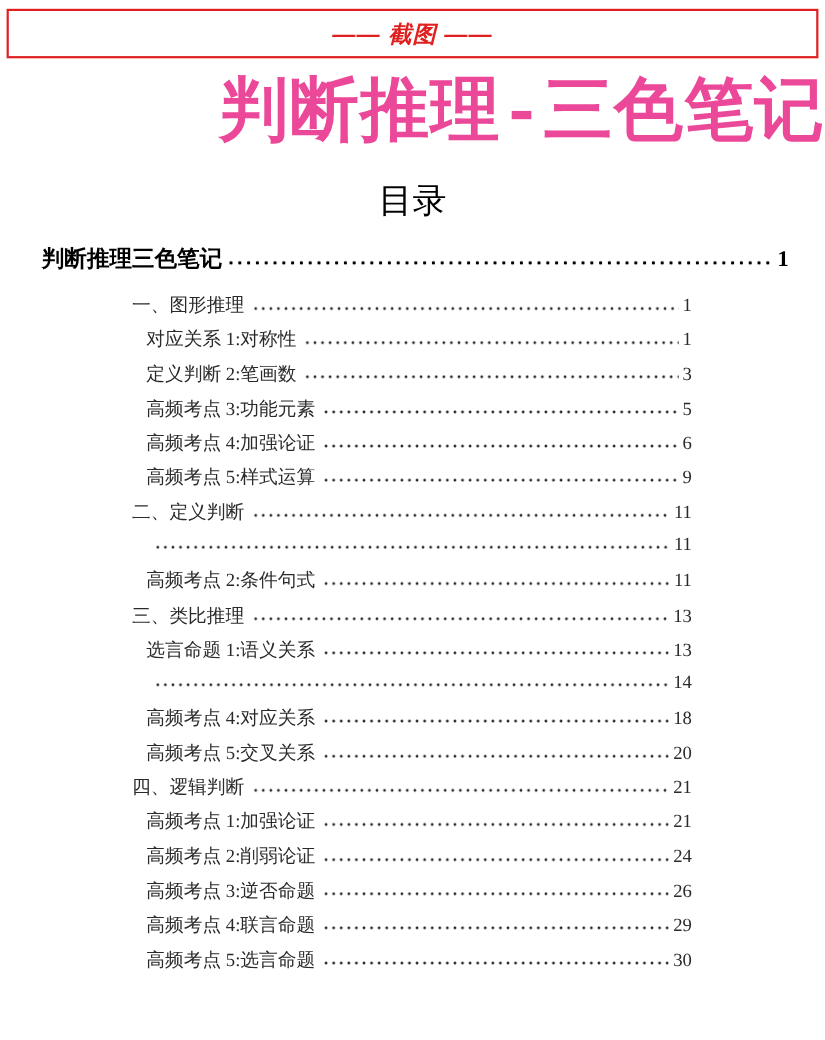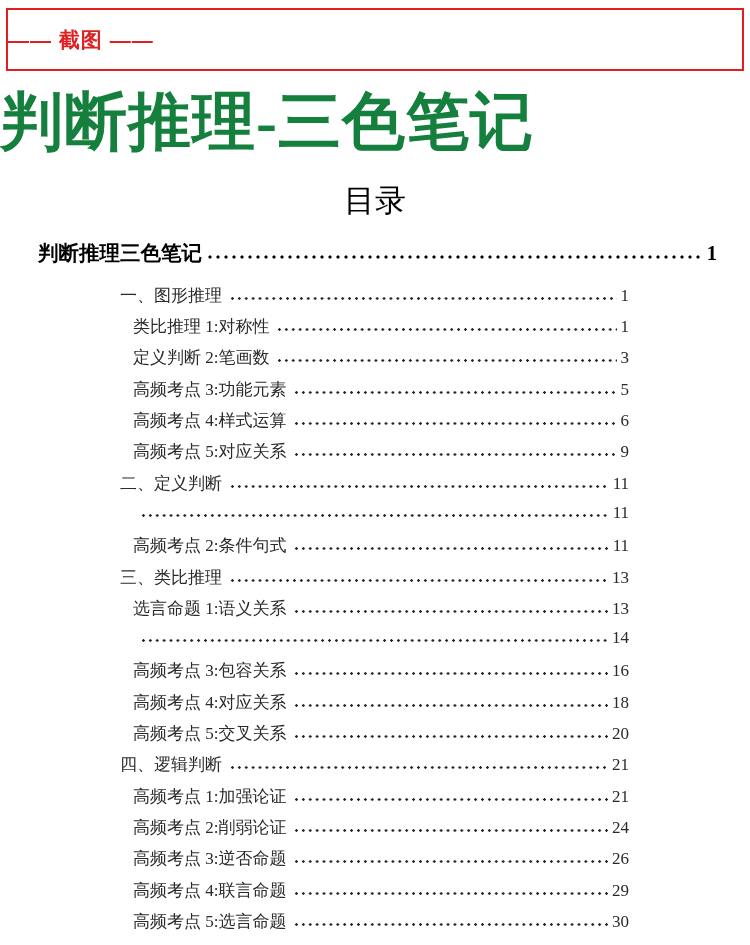--- a/index.html
+++ b/index.html
@@ -8,41 +8,41 @@
   body {
     width: 750px; height: 945px; overflow: hidden;
     background: #ffffff;
     font-family: "Liberation Serif", "DejaVu Serif", serif;
     color: var(--ink);
   }
 
   
   .banner {
     margin: 8px 6px 0 6px;
-    height: 63px;
+    height: 45px;
     border: 2px solid var(--accent);
-    display: flex; align-items: center; justify-content: flex-start;
+    display: flex; align-items: center; justify-content: center; font-style: italic;
   }
   .banner-label {
     color: var(--accent);
     font-family: "Liberation Sans", "DejaVu Sans", sans-serif;
     font-weight: 700;
     font-size: 21px;
     letter-spacing: 1px;
   }
 
   
   .page-title {
     margin: 14px 0 0 0;
-    text-align: left;
-    font-family: Liberation Serif, serif;
+    text-align: right;
+    font-family: Liberation Mono, monospace;
     font-weight: 700;
     font-size: 63px;
     line-height: 1.2;
-    color: #15803d;
+    color: #ec4899;
     letter-spacing: 1px;
   }
 
   
   .toc-heading {
     margin: 20px 0 0 0;
     text-align: center;
     font-family: "Liberation Sans", "DejaVu Sans", sans-serif;
     font-weight: 400;
     font-size: 31px;
@@ -116,41 +116,41 @@
     <span class="leader"></span>
     <span class="pg">1</span>
   </div>
   <div class="toc-entries">
       <div class="row l1">
         <span class="lbl">一、图形推理</span>
         <span class="leader"></span>
         <span class="pg">1</span>
       </div>
       <div class="row l2">
-        <span class="lbl">类比推理 1:对称性</span>
+        <span class="lbl">对应关系 1:对称性</span>
         <span class="leader"></span>
         <span class="pg">1</span>
       </div>
       <div class="row l2">
         <span class="lbl">定义判断 2:笔画数</span>
         <span class="leader"></span>
         <span class="pg">3</span>
       </div>
       <div class="row l2">
         <span class="lbl">高频考点 3:功能元素</span>
         <span class="leader"></span>
         <span class="pg">5</span>
       </div>
       <div class="row l2">
-        <span class="lbl">高频考点 4:样式运算</span>
+        <span class="lbl">高频考点 4:加强论证</span>
         <span class="leader"></span>
         <span class="pg">6</span>
       </div>
       <div class="row l2">
-        <span class="lbl">高频考点 5:对应关系</span>
+        <span class="lbl">高频考点 5:样式运算</span>
         <span class="leader"></span>
         <span class="pg">9</span>
       </div>
       <div class="row l1">
         <span class="lbl">二、定义判断</span>
         <span class="leader"></span>
         <span class="pg">11</span>
       </div>
       <div class="row l2">
         <span class="leader"></span>
@@ -167,25 +167,20 @@
         <span class="pg">13</span>
       </div>
       <div class="row l2">
         <span class="lbl">选言命题 1:语义关系</span>
         <span class="leader"></span>
         <span class="pg">13</span>
       </div>
       <div class="row l2">
         <span class="leader"></span>
         <span class="pg">14</span>
-      </div>
-      <div class="row l2">
-        <span class="lbl">高频考点 3:包容关系</span>
-        <span class="leader"></span>
-        <span class="pg">16</span>
       </div>
       <div class="row l2">
         <span class="lbl">高频考点 4:对应关系</span>
         <span class="leader"></span>
         <span class="pg">18</span>
       </div>
       <div class="row l2">
         <span class="lbl">高频考点 5:交叉关系</span>
         <span class="leader"></span>
         <span class="pg">20</span>

